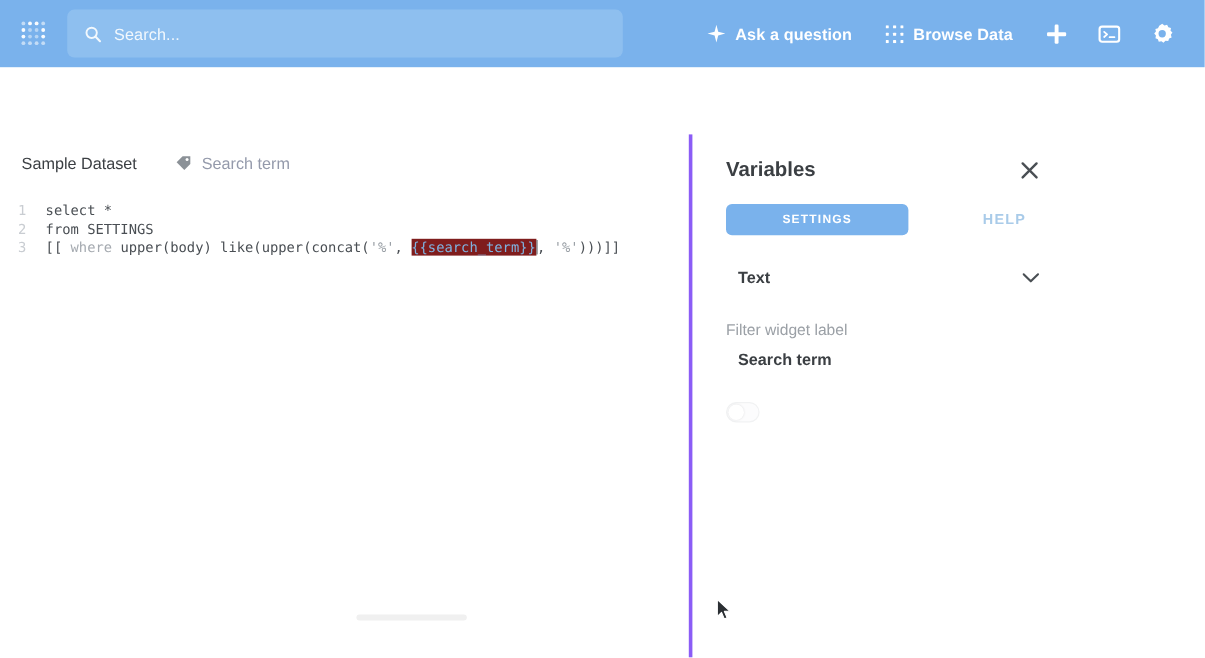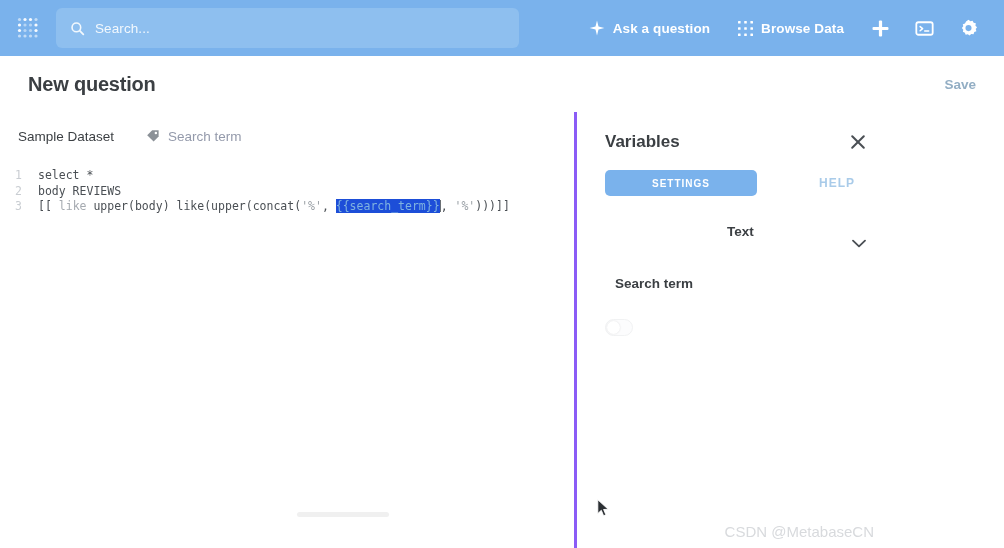--- a/index.html
+++ b/index.html
@@ -90,21 +90,21 @@
     line-height: 15.5px;
   }
   .code-line { display: flex; white-space: pre; }
   .gutter {
     width: 22px; text-align: right; margin-right: 16px;
     color: #c9cdd2; -webkit-user-select: none; user-select: none;
   }
   .tok-plain   { color: #4a4f54; }
   .tok-kw      { color: #a5aab0; }
   .tok-str     { color: #9aa0a6; }
-  .tok-var     { color: #7fb3e0; background: #1d4ed8; margin-top: 45px; }
+  .tok-var     { color: #7fb3e0; background: #7f1d1d; margin-top: 45px; }
   .caret {
     display:inline-block; width: 1px; height: 12px;
     background: #6b7075; vertical-align: -2px;
   }
 
   
   .results {
     position: absolute; top: 280px; left: 0;
     width: 686px; height: 268px;
   }
@@ -166,21 +166,20 @@
   .field { margin-top: 28px; }
   .field-label { font-size: 13px; color: #9ba0a6; }
   .field-value-link {
     margin-top: 9px;
     font-size: 14.5px; font-weight: 700; color: #7fb3e0;
   }
   .select-row {
     margin-top: 10px; margin-left: 10px;
     display: flex; align-items: center;
     cursor: pointer;
-    flex-direction: column;
   }
   .select-row .val { font-size: 13.5px; font-weight: 700; color: #3b3f43; }
   .select-row .chev { margin-left: auto; display: flex; }
   .text-input {
     margin-top: 10px; margin-left: 10px;
     font-size: 13.5px; font-weight: 700; color: #3b3f43;
     cursor: text;
   }
   .toggle {
     margin-top: 12px;
@@ -297,24 +296,20 @@
           <svg width="19" height="19" viewBox="0 0 20 20" aria-hidden="true">
             <path fill="#ffffff" d="M10 0.9 L12 2.4 L14.3 1.8 L15.4 3.9 L17.7 4.6 L17.3 7 L19 8.6 L17.6 10.5 L18.3 12.8 L16.1 13.7 L15.3 16 L12.9 15.8 L11.1 17.4 L9.3 16.1 L7 16.7 L6.2 14.5 L4.1 13.5 L4.5 11.2 L3 9.4 L4.5 7.7 L4 5.4 L6.3 4.7 L7.4 2.6 Z"></path>
             <circle cx="10" cy="9.6" r="3.2" fill="#7ab2ec"></circle>
           </svg>
         </span>
       </div>
 
     </div>
   </div>
 
-  <div class="titlebar">
-    <div class="page-title">New question</div>
-    <div class="save-link">Save</div>
-  </div>
 
   <div class="editor-col">
 
     <div class="source-bar">
       <div class="source-db">Sample Dataset</div>
       <div class="source-tag">
         <span style="display:flex">
           <svg width="14" height="14" viewBox="0 0 14 14" aria-hidden="true">
             <path d="M1.2 6.2 L6.2 1.2 L12.6 1.2 L12.6 7.6 L7.6 12.6 Z" fill="#8b9197"></path>
             <circle cx="9.9" cy="4" r="1.25" fill="#ffffff"></circle>
@@ -326,26 +321,26 @@
 
     <div class="code">
 
       <div class="code-line">
         <span class="gutter">1</span>
         <span><span class="tok-plain">select *</span></span>
       </div>
 
       <div class="code-line">
         <span class="gutter">2</span>
-        <span><span class="tok-plain">body REVIEWS</span></span>
+        <span><span class="tok-plain">from SETTINGS</span></span>
       </div>
 
       <div class="code-line">
         <span class="gutter">3</span>
-        <span><span class="tok-plain">[[ </span><span class="tok-kw">like</span><span class="tok-plain"> upper(body) like(upper(concat(</span><span class="tok-str">'%'</span><span class="tok-plain">, </span><span class="tok-var">{{search_term}}</span><span class="caret"></span><span class="tok-plain">, </span><span class="tok-str">'%'</span><span class="tok-plain">)))]]</span></span>
+        <span><span class="tok-plain">[[ </span><span class="tok-kw">where</span><span class="tok-plain"> upper(body) like(upper(concat(</span><span class="tok-str">'%'</span><span class="tok-plain">, </span><span class="tok-var">{{search_term}}</span><span class="caret"></span><span class="tok-plain">, </span><span class="tok-str">'%'</span><span class="tok-plain">)))]]</span></span>
       </div>
 
     </div>
 
     <div class="results">
       <div class="drag-handle"></div>
 
     </div>
   </div>
 
@@ -430,32 +425,32 @@
         <span class="val">Text</span>
         <span class="chev">
           <svg width="14" height="9" viewBox="0 0 14 9" aria-hidden="true">
             <polyline points="1,1.6 7,7.4 13,1.6" fill="none" stroke="#4a4f54" stroke-width="1.8" stroke-linecap="round" stroke-linejoin="round"></polyline>
           </svg>
         </span>
       </div>
     </div>
 
     <div class="field">
+      <div class="field-label">Filter widget label</div>
       <div class="text-input">Search term</div>
     </div>
 
     <div class="field">
       <div class="toggle">
         <span class="knob"></span>
       </div>
     </div>
 
   </div>
 
-  <div class="watermark">CSDN @MetabaseCN</div>
 
   <div class="cursor">
     <svg width="13" height="19" viewBox="0 0 13 19" aria-hidden="true">
       <path d="M0.8 0.7 L0.8 14.6 L4.3 11.3 L6.6 16.8 L8.9 15.8 L6.6 10.5 L11.2 10.3 Z" fill="#2b2f33" stroke="#ffffff" stroke-width="0.9" stroke-linejoin="round"></path>
     </svg>
   </div>
 
 </div>
 
 </body></html>

